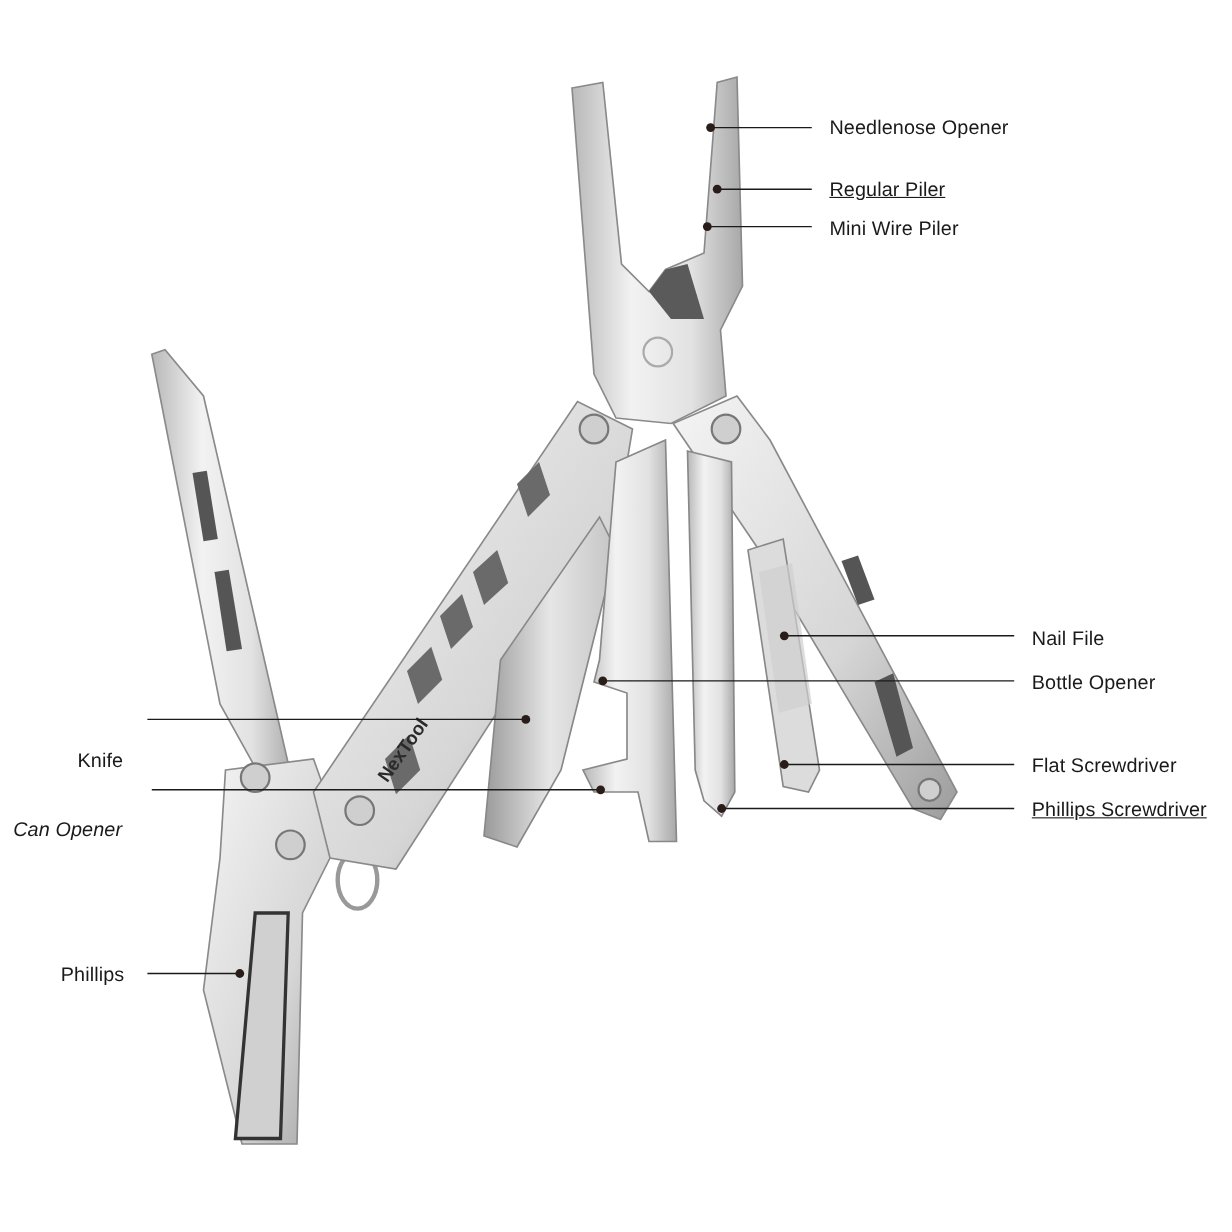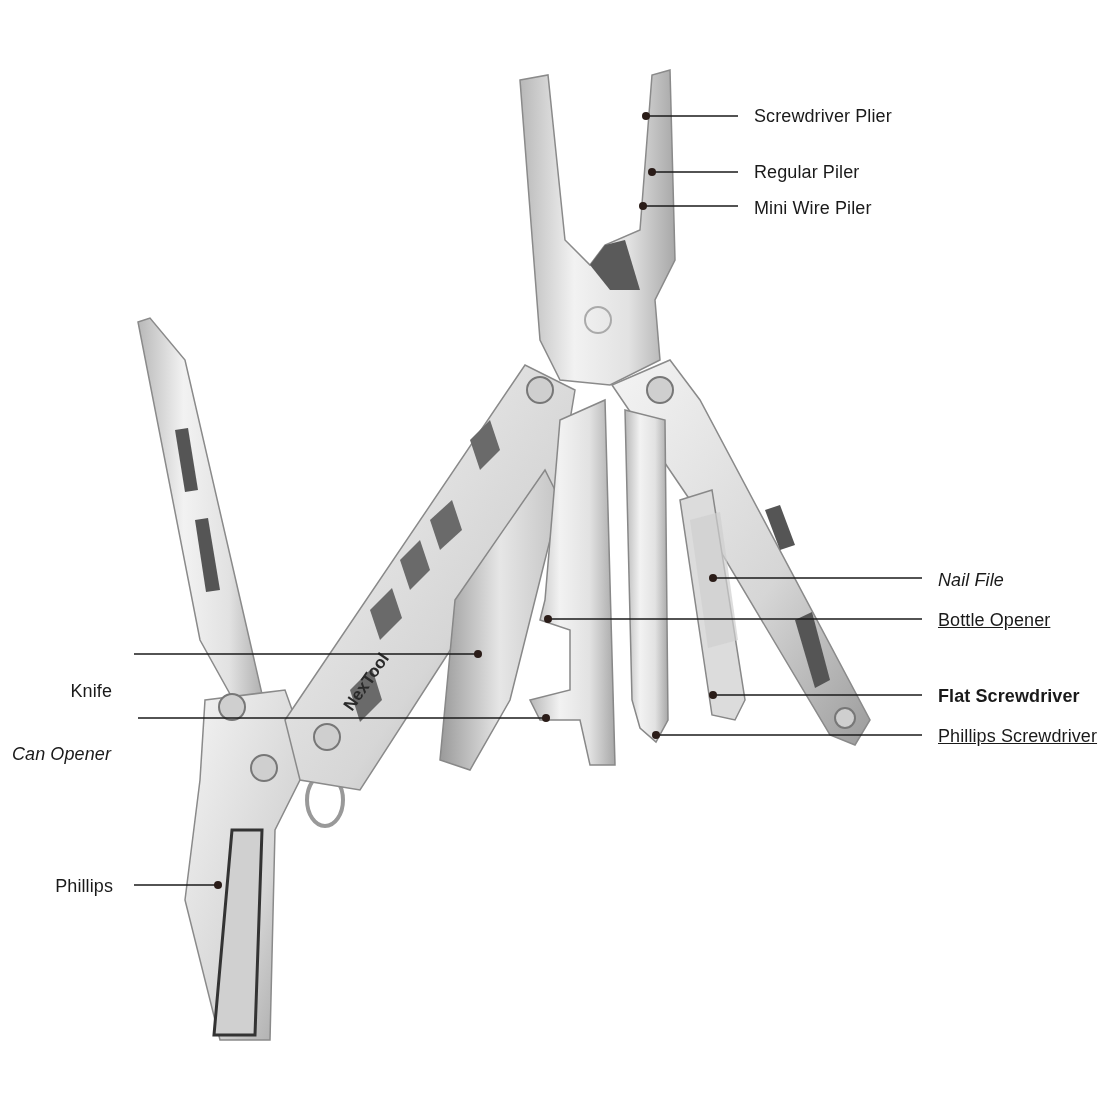--- a/index.html
+++ b/index.html
@@ -114,25 +114,25 @@
       <circle cx="713" cy="578" r="4"></circle>
       <circle cx="548" cy="619" r="4"></circle>
       <circle cx="713" cy="695" r="4"></circle>
       <circle cx="656" cy="735" r="4"></circle>
       <circle cx="478" cy="654" r="4"></circle>
       <circle cx="546" cy="718" r="4"></circle>
       <circle cx="218" cy="885" r="4"></circle>
     </g>
   </svg>
 
-  <div class="label" style="left:754px; top:106px;">Screwdriver Plier</div>
-  <div class="label" style="left:754px; top:162px;">Regular Piler</div>
+  <div class="label" style="left:754px; top:106px;">Needlenose Opener</div>
+  <div class="label" style="left:754px; top:162px;text-decoration:underline;">Regular Piler</div>
   <div class="label" style="left:754px; top:198px;">Mini Wire Piler</div>
-  <div class="label" style="left:938px; top:570px;font-style:italic;">Nail File</div>
-  <div class="label" style="left:938px; top:610px;text-decoration:underline;">Bottle Opener</div>
-  <div class="label" style="left:938px; top:686px;font-weight:bold;">Flat Screwdriver</div>
+  <div class="label" style="left:938px; top:570px;">Nail File</div>
+  <div class="label" style="left:938px; top:610px;">Bottle Opener</div>
+  <div class="label" style="left:938px; top:686px;">Flat Screwdriver</div>
   <div class="label" style="left:938px; top:726px;text-decoration:underline;">Phillips Screwdriver</div>
 
   <div class="label left" style="right:1008px; top:645px;margin-top:36px;">Knife</div>
   <div class="label left" style="right:1009px; top:744px;font-style:italic;">Can Opener</div>
   <div class="label left" style="right:1007px; top:876px;">Phillips</div>
 
 </div>
 
 </body></html>

